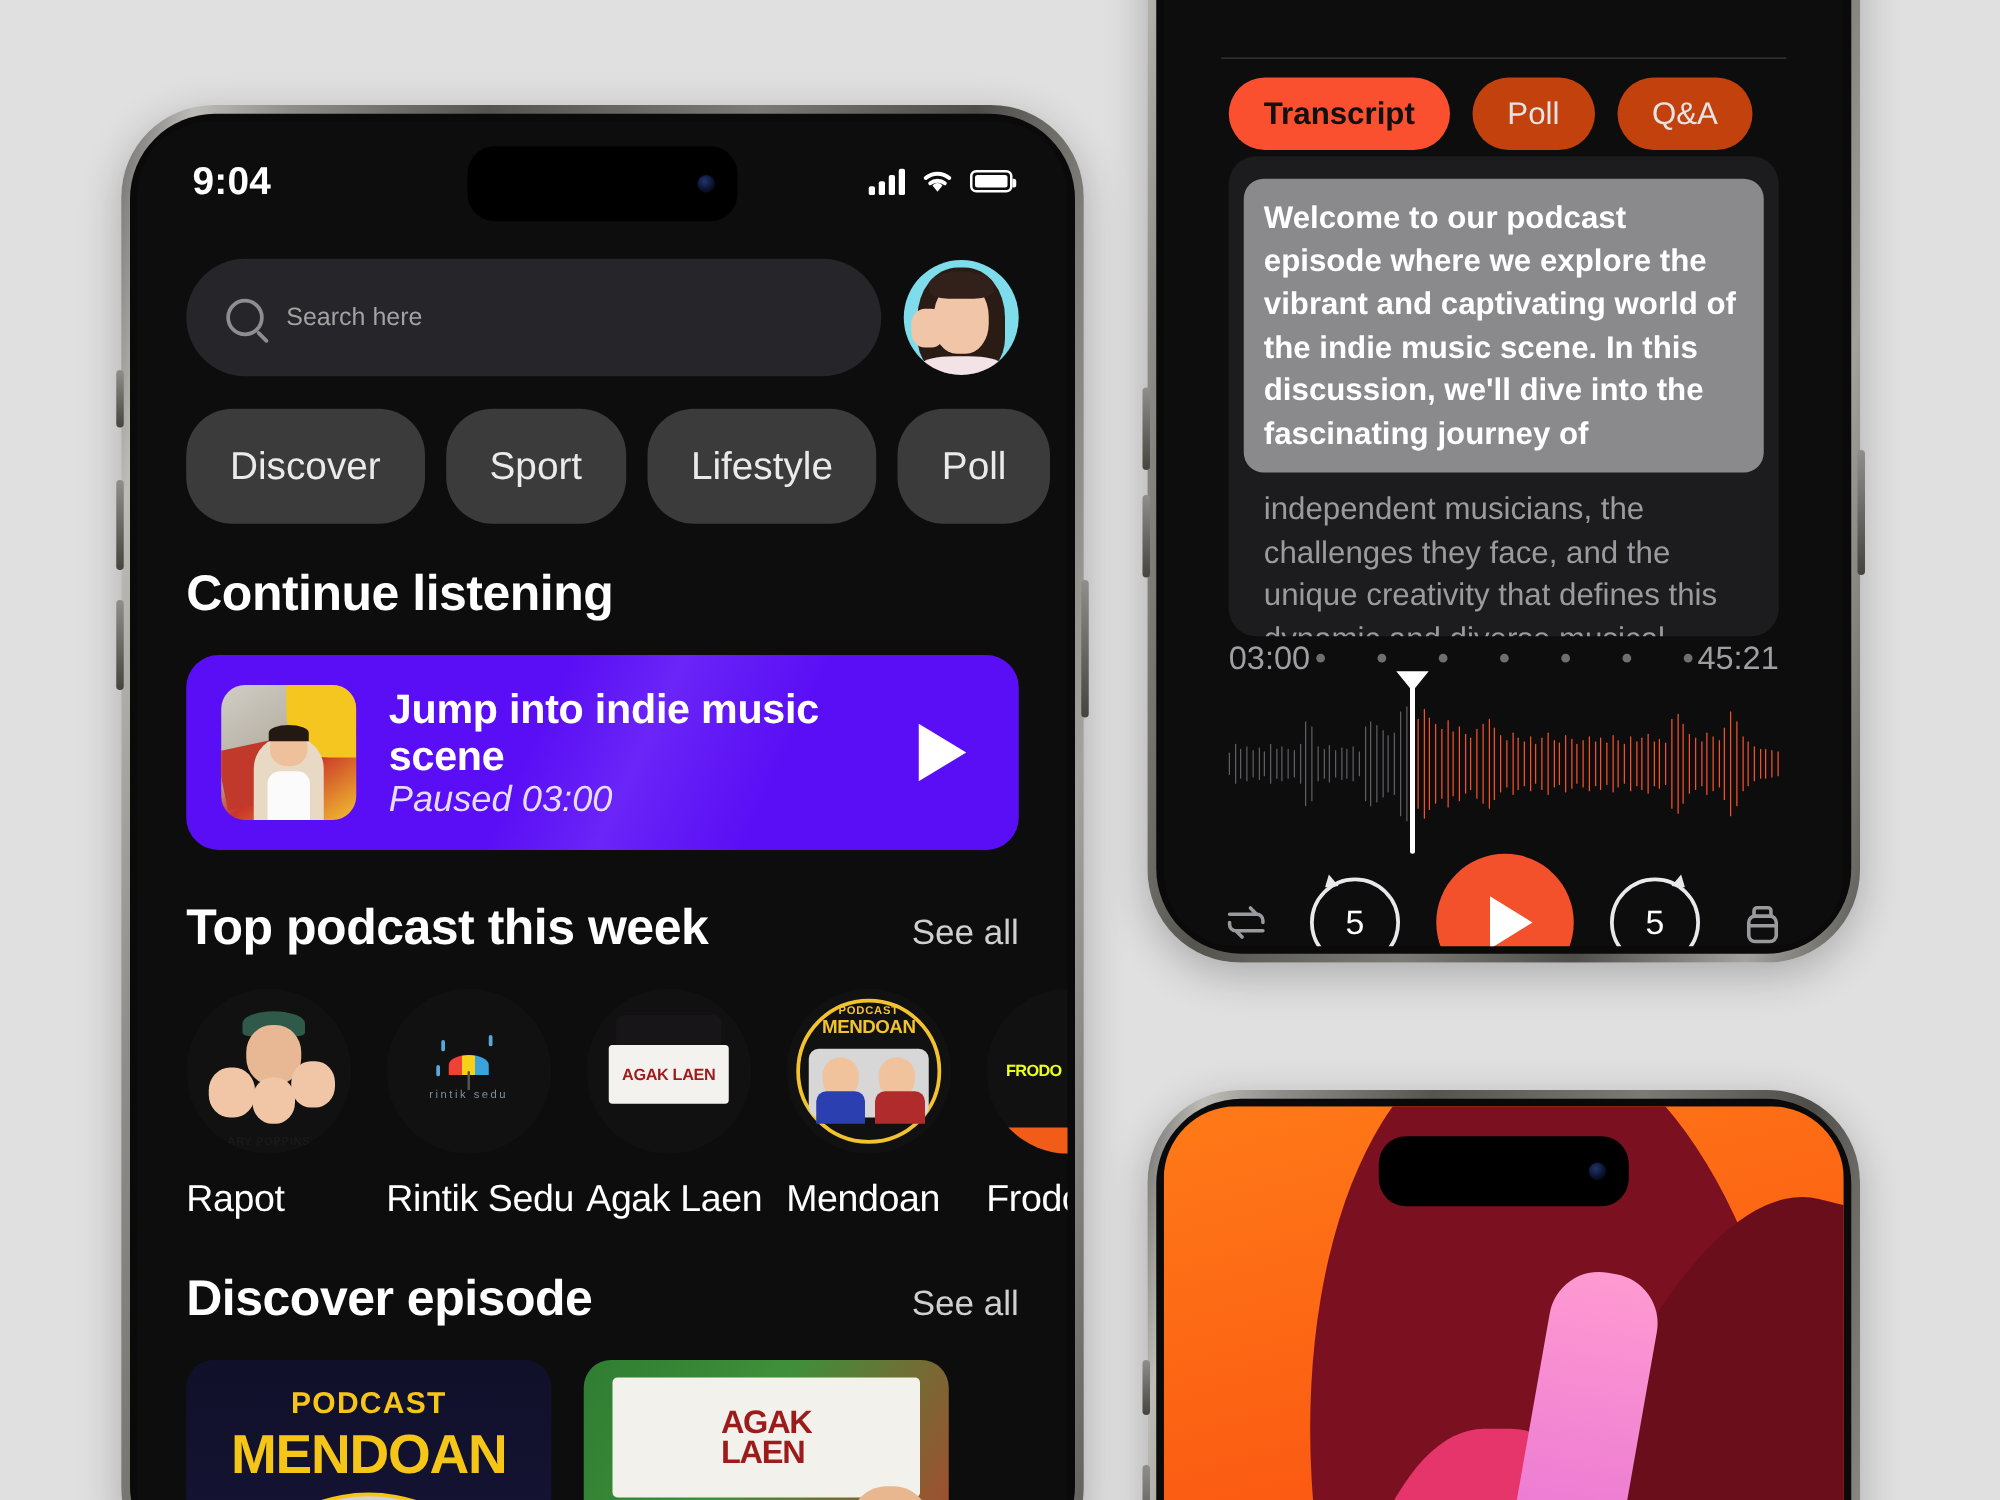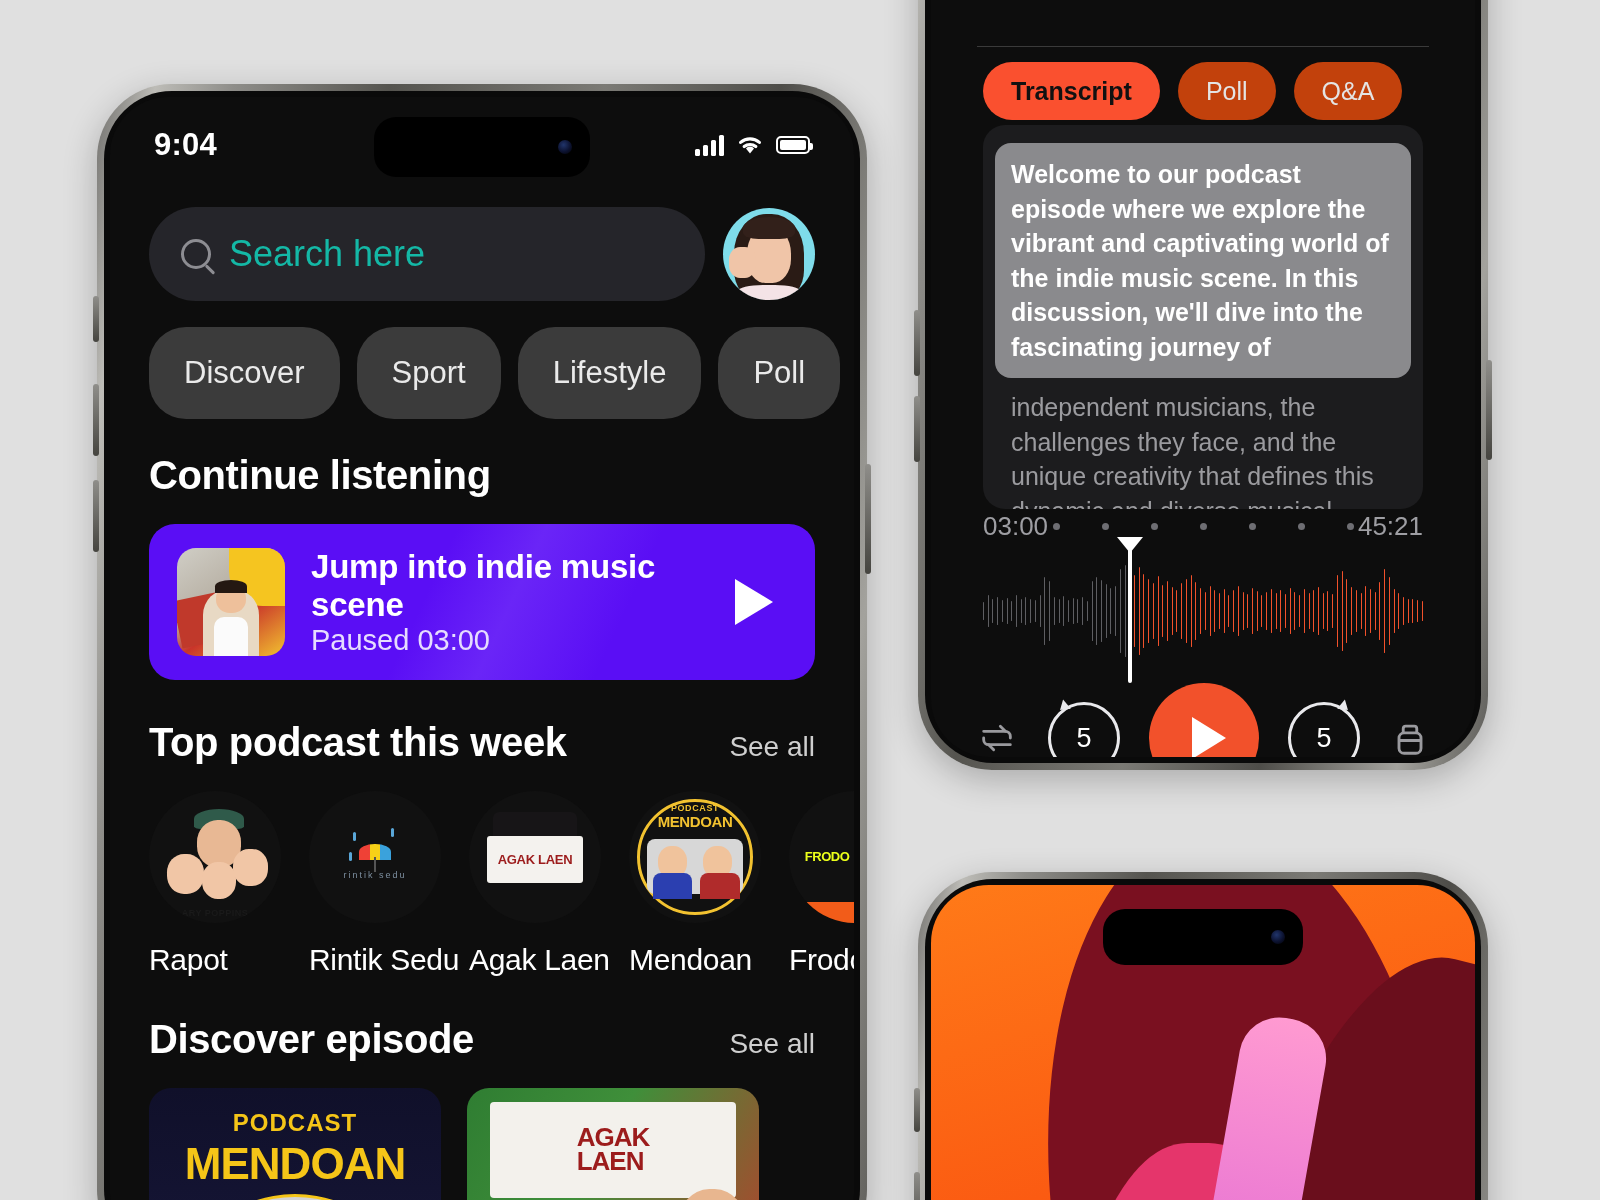--- a/index.html
+++ b/index.html
@@ -63,21 +63,21 @@
 
   .home-body{ position:absolute; top:96px; left:0; right:0; bottom:0; padding:0 39px; }
 
   .searchrow{ display:flex; align-items:center; gap:18px; margin-top:14px; }
   .search{
     flex:1; height:94px; border-radius:47px; background:#25252a;
     display:flex; align-items:center; gap:18px; padding:0 32px;
   }
   .search .q{ width:30px;height:30px;border:3px solid #8d8d92;border-radius:50%; position:relative; flex:none;}
   .search .q::after{content:"";position:absolute;right:-8px;bottom:-5px;width:12px;height:3px;background:#8d8d92;border-radius:2px;transform:rotate(45deg);}
-  .search span{ color:#14b8a6; font-size:36px; }
+  .search span{ color:#a3a3a3; font-size:20px; }
   .avatar{
     width:92px;height:92px;border-radius:50%;flex:none;overflow:hidden;
     background:#7fdcea; position:relative;
   }
   .avatar .hair{position:absolute;left:12%;top:6%;width:76%;height:94%;background:#2a1b15;border-radius:46% 46% 34% 34%;}
   .avatar .face{position:absolute;left:26%;top:20%;width:48%;height:62%;background:#f0c5a8;border-radius:48% 48% 42% 42%;}
   .avatar .bang{position:absolute;left:22%;top:10%;width:56%;height:24%;background:#32201a;border-radius:50% 50% 30% 30%;}
   .avatar .hand{position:absolute;left:6%;top:42%;width:30%;height:34%;background:#f0c5a8;border-radius:40%;}
   .avatar .shirt{position:absolute;left:16%;bottom:0;width:68%;height:16%;background:#f4e3e6;border-radius:40% 40% 0 0;}
 
@@ -103,21 +103,21 @@
     background:linear-gradient(145deg,#d0cec6 0%,#b9b2a6 40%,#c9342a 60%,#f2c230 100%);
   }
   .cl-thumb .yellow{position:absolute;right:0;top:0;width:52%;height:54%;background:#f5c520;border-radius:0 0 0 60%;}
   .cl-thumb .red{position:absolute;left:0;bottom:12%;width:44%;height:44%;background:#c0392b;transform:rotate(-12deg);}
   .cl-thumb .man{position:absolute;left:24%;bottom:0;width:52%;height:62%;background:#e8d9c4;border-radius:26px 26px 0 0;}
   .cl-thumb .head{position:absolute;left:36%;bottom:40%;width:28%;height:26%;background:#eec09b;border-radius:46%;}
   .cl-thumb .hairm{position:absolute;left:35%;bottom:58%;width:30%;height:12%;background:#241812;border-radius:50% 50% 0 0;}
   .cl-thumb .tee{position:absolute;left:34%;bottom:0;width:32%;height:36%;background:#fbfbfb;border-radius:10px 10px 0 0;}
   .cl-text{ flex:1; }
   .cl-title{ color:#fff; font-size:33px; font-weight:600; letter-spacing:-.2px; }
-  .cl-sub{ color:#e6dcff; font-size:29px; margin-top:0; }
+  .cl-sub{ color:#e6dcff; font-size:29px; margin-top:0;font-style:italic; }
   .play-tri{
     width:0;height:0;flex:none;
     border-left:38px solid #fff; border-top:23px solid transparent; border-bottom:23px solid transparent;
     margin-right:14px;
   }
 
   .section{ margin-top:40px; }
   .pod-row{ display:flex; gap:28px; margin-top:26px; }
   .pod{ width:132px; flex:none; }
   .pod .art{ width:132px;height:132px;border-radius:50%;overflow:hidden;position:relative;background:#111; }

